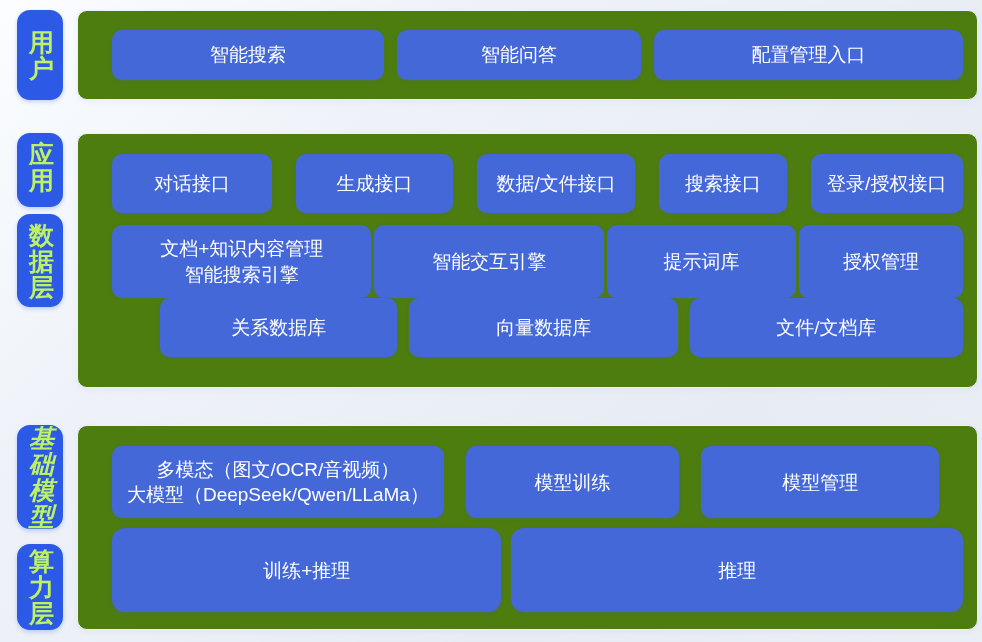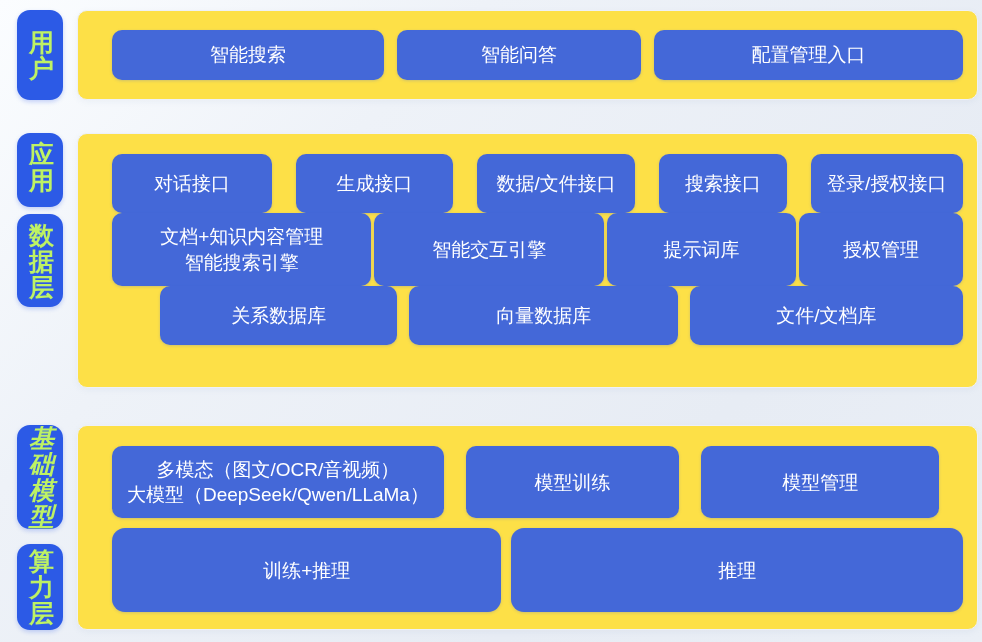--- a/index.html
+++ b/index.html
@@ -15,40 +15,40 @@
   .sec-bottom{margin-top:37px;height:205px;}
   .tabs{width:46px;flex:0 0 46px;display:flex;flex-direction:column;margin-right:14px;}
   .tab{
     background:#2c5ae6;border-radius:13px;color:#bef264;
     display:flex;align-items:center;justify-content:center;
     font-weight:bold;font-size:25px;
     box-shadow:0 2px 4px rgba(43,89,232,.25);
   }
   .tab .vtxt{width:22px;word-break:break-all;text-align:center;line-height:26px;}
   .card{
-    flex:1;background:#fde047;border-radius:10px;
+    flex:1;background:#4d7c0f;border-radius:10px;
     border:1px solid #eef1f7;
     box-shadow:0 2px 6px rgba(120,140,180,.08);
     display:flex;flex-direction:column;box-sizing:border-box;
   }
   .card-user{padding:19px 14px 19px 34px;}
   .card-mid{padding:20px 14px 20px 34px;}
   .card-bottom{padding:20px 14px 17px 34px;}
   .row{display:flex;}
   .btn{
     background:#4468d8;border-radius:10px;color:#fff;
     display:flex;flex-direction:column;align-items:center;justify-content:center;
     font-size:19px;text-align:center;line-height:1.32;
     box-shadow:0 1px 3px rgba(68,104,216,.25);
   }
   .btn-lg{border-radius:13px;}
   
   .s1r1{height:52px;gap:13px;}
   
-  .s2r1{height:59px;gap:24px;}
+  .s2r1{height:59px;gap:24px;margin-bottom:12px;}
   .s2r2{height:73px;gap:3px;}
   .s2r3{height:59px;gap:12px;margin-left:48px;}
   .t-if{height:74px;margin-bottom:7px;}
   .t-app{height:74px;margin-bottom:7px;font-family:Liberation Mono, monospace;}
   .t-data{height:93px;}
   
   .s3r1{height:73px;gap:22px;margin-bottom:10px;margin-right:24px;}
   .s3r2{height:85px;gap:10px;}
   .t-model{height:105px;margin-bottom:15px;font-style:italic;}
   .t-compute{height:101px;}

